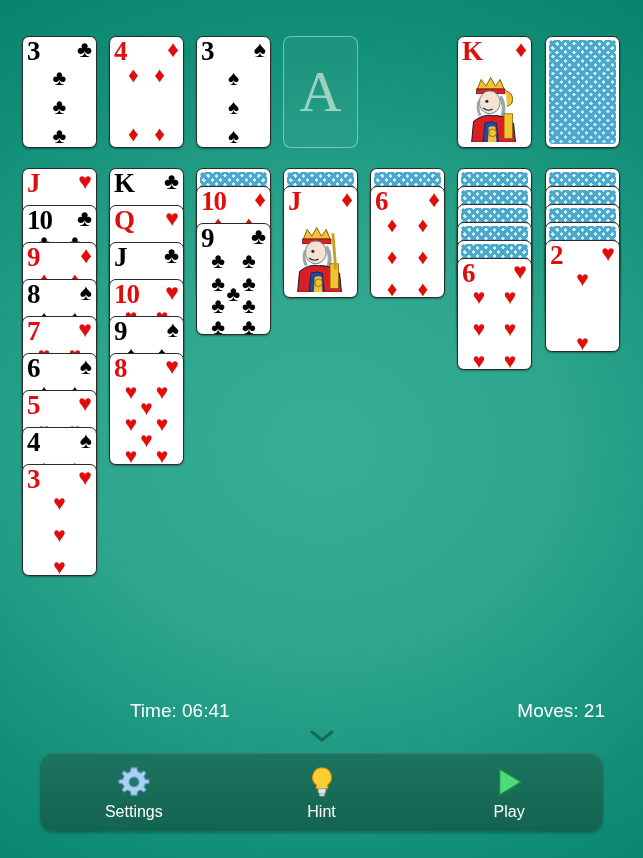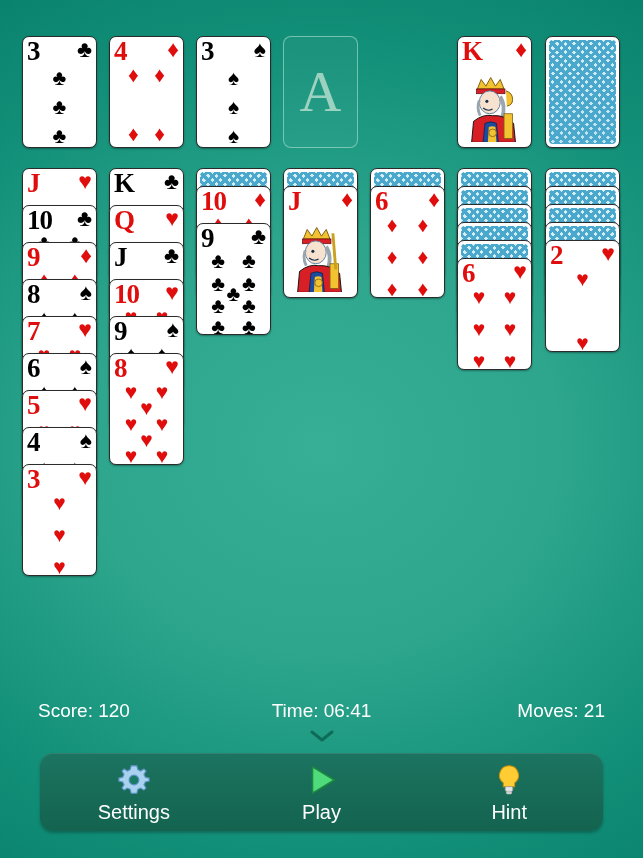--- a/index.html
+++ b/index.html
@@ -132,21 +132,21 @@
     display: flex;
   }
   .tbtn {
     flex: 1;
     display: flex; flex-direction: column;
     align-items: center; justify-content: center;
     gap: 4px;
     color: #ffffff;
     cursor: pointer;
   }
-  .tbtn .lbl { font-size: 20px; }
+  .tbtn .lbl { font-size: 16px; }
   .tbtn .ico { height: 36px; display: flex; align-items: flex-end; }
 </style>
 </head>
 <body>
 
 <div id="board">
 
   <div id="top-row">
       <div class="card" style="left:22px;top:36px">
     <div class="card-face">
@@ -609,21 +609,20 @@
       </div>
       <div class="pips">
             <span class="pip red" style="left:50%;top:6%">♥</span>
             <span class="pip red" style="left:50%;top:94%">♥</span>
           </div>
     </div>
   </div>
     </div>
 
   <div class="status">
-    <div class="st-left">Score: 120</div>
     <div class="st-center">Time: 06:41</div>
     <div class="st-right">Moves: 21</div>
   </div>
 
   <svg class="chevron" viewBox="0 0 26 12">
     <path d="M3 2 L13 10 L23 2" fill="none" stroke="#0d6b58" stroke-width="3" stroke-linecap="round" stroke-linejoin="round"></path>
   </svg>
 
   <div class="toolbar" id="toolbar">
       <div class="tbtn">
@@ -633,30 +632,30 @@
               <path d="M18 3 l3 0 1 4 3 1.5 3.5-2.2 2.2 2.2 -2.2 3.5 1.5 3 4 1 0 3 -4 1 -1.5 3 2.2 3.5 -2.2 2.2 -3.5-2.2 -3 1.5 -1 4 -3 0 -3 0 -1-4 -3-1.5 -3.5 2.2 -2.2-2.2 2.2-3.5 -1.5-3 -4-1 0-3 4-1 1.5-3 -2.2-3.5 2.2-2.2 3.5 2.2 3-1.5 1-4z"></path>
               <circle cx="18" cy="18" r="5.2" fill="#1b7a66"></circle>
             </g>
           </svg>
         </span>
      <span class="lbl">Settings</span>
    </div>
       <div class="tbtn">
      <span class="ico">
           <svg viewBox="0 0 36 36" width="34" height="34">
-            <path d="M8 4 L31 18 L8 32 Z" fill="#4fdb7c" stroke="#1c8a3f" stroke-width="1.6" stroke-linejoin="round"></path>
-          </svg>
-        </span>
-     <span class="lbl">Play</span>
-   </div>
-      <div class="tbtn">
-     <span class="ico">
-          <svg viewBox="0 0 36 36" width="34" height="34">
             <path d="M18 3 a10 10 0 0 1 6 18 l0 4 -12 0 0-4 a10 10 0 0 1 6-18z" fill="#ffcc33" stroke="#c9930c" stroke-width="1.1"></path>
             <rect x="14" y="25" width="8" height="5" rx="1.4" fill="#e6e6e6" stroke="#9b9b9b" stroke-width="0.9"></rect>
             <rect x="15" y="30" width="6" height="3" rx="1.2" fill="#cfcfcf"></rect>
           </svg>
         </span>
      <span class="lbl">Hint</span>
    </div>
+      <div class="tbtn">
+     <span class="ico">
+          <svg viewBox="0 0 36 36" width="34" height="34">
+            <path d="M8 4 L31 18 L8 32 Z" fill="#4fdb7c" stroke="#1c8a3f" stroke-width="1.6" stroke-linejoin="round"></path>
+          </svg>
+        </span>
+     <span class="lbl">Play</span>
+   </div>
     </div>
 
 </div>
 
 </body></html>

